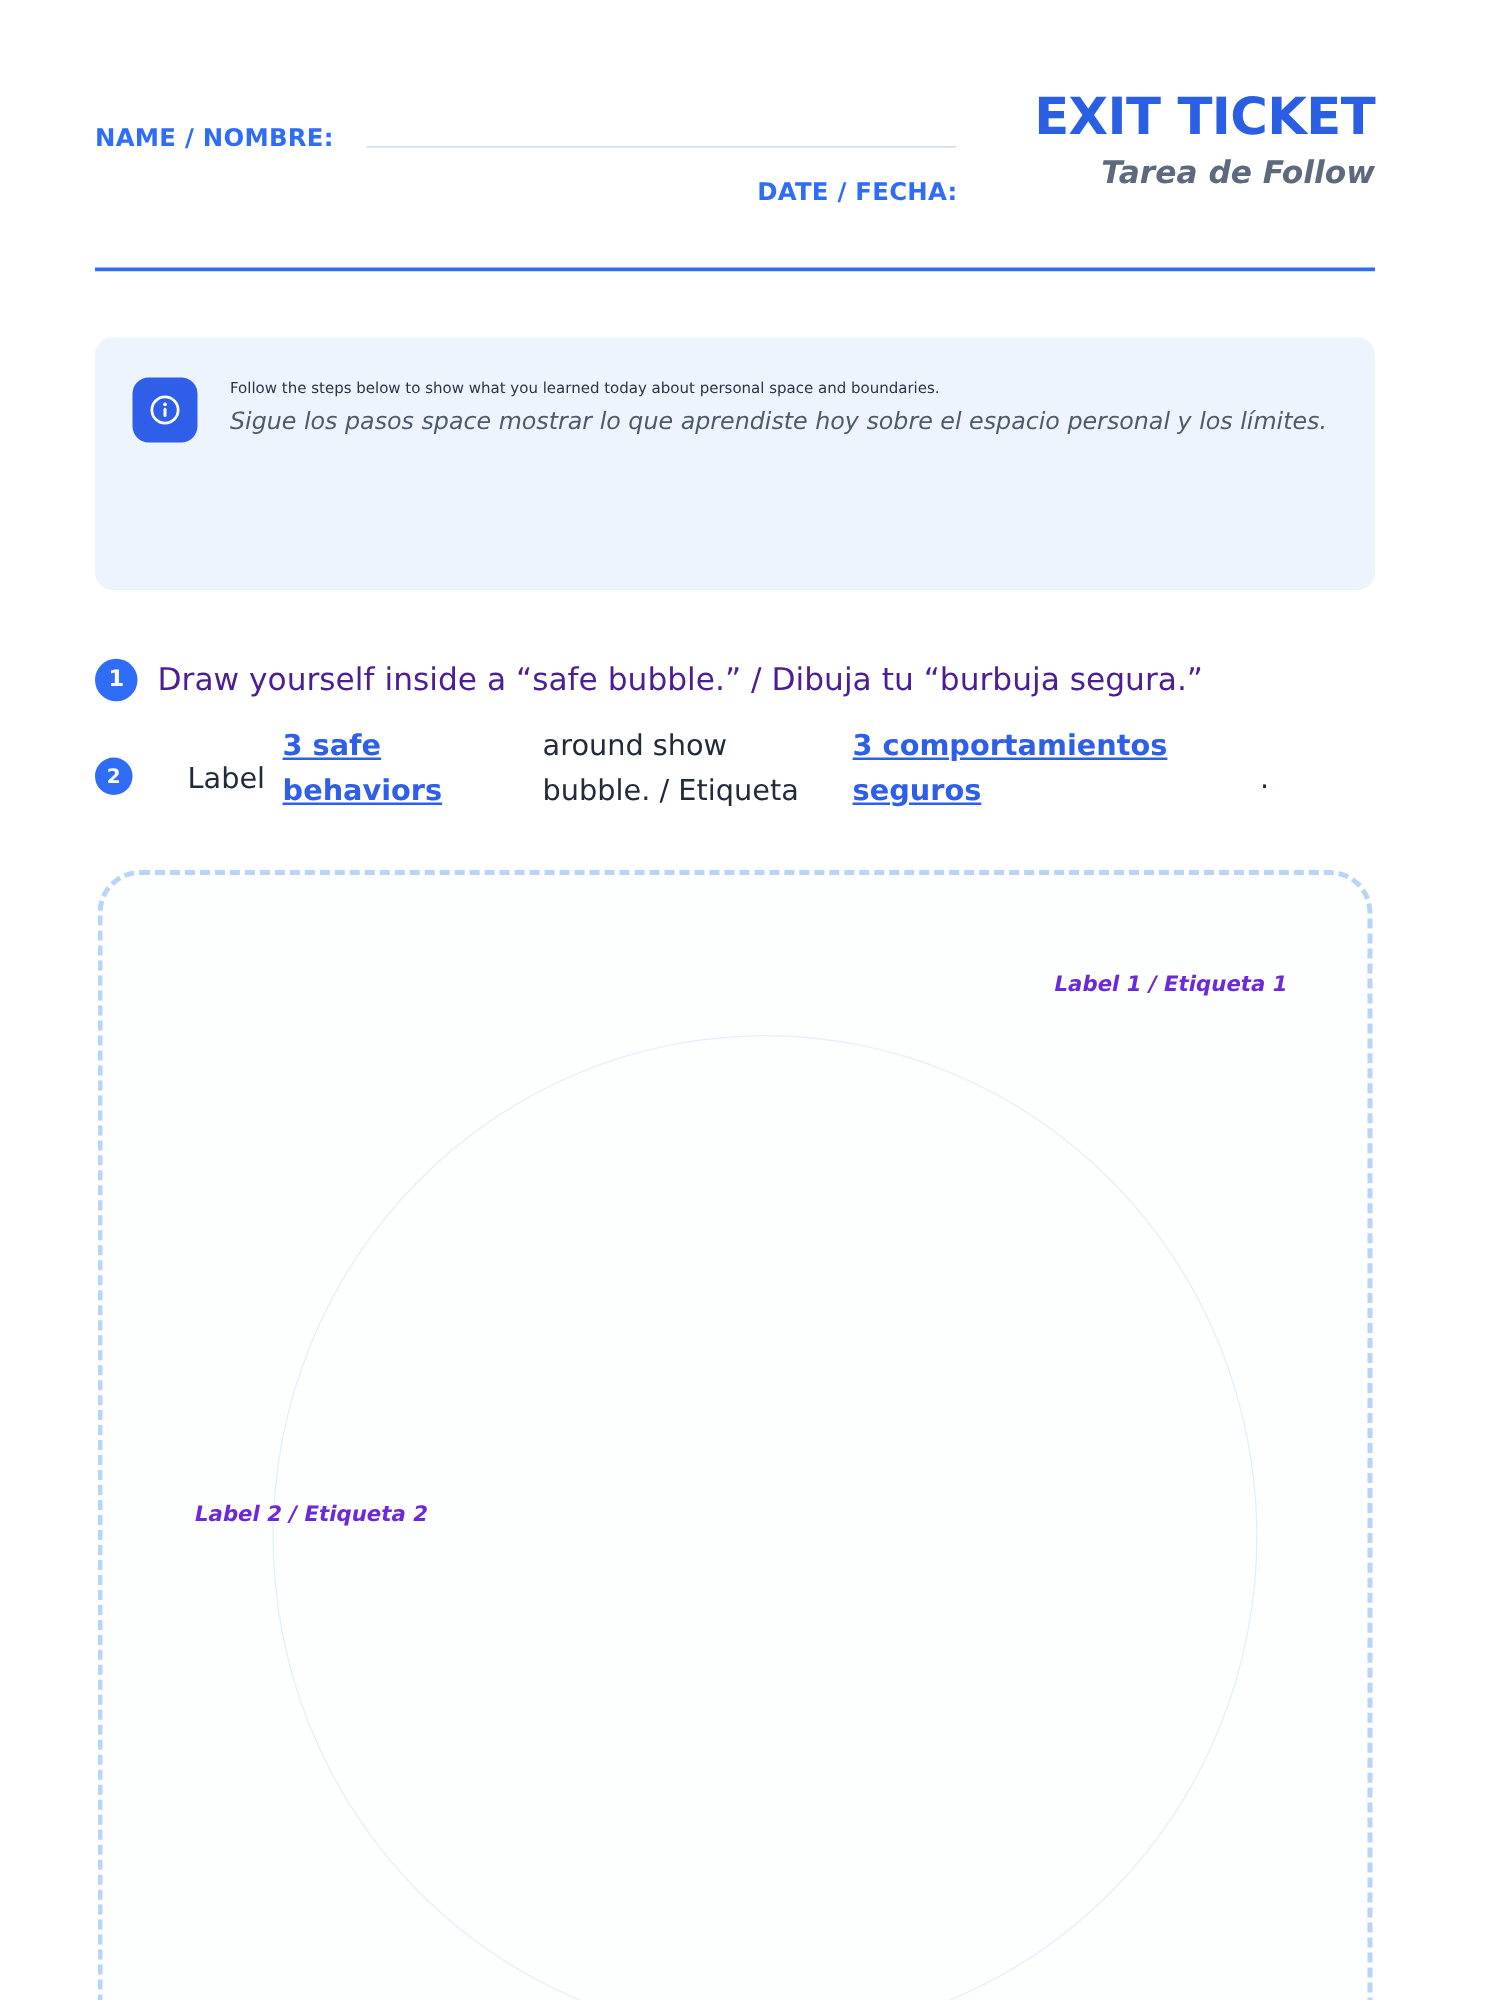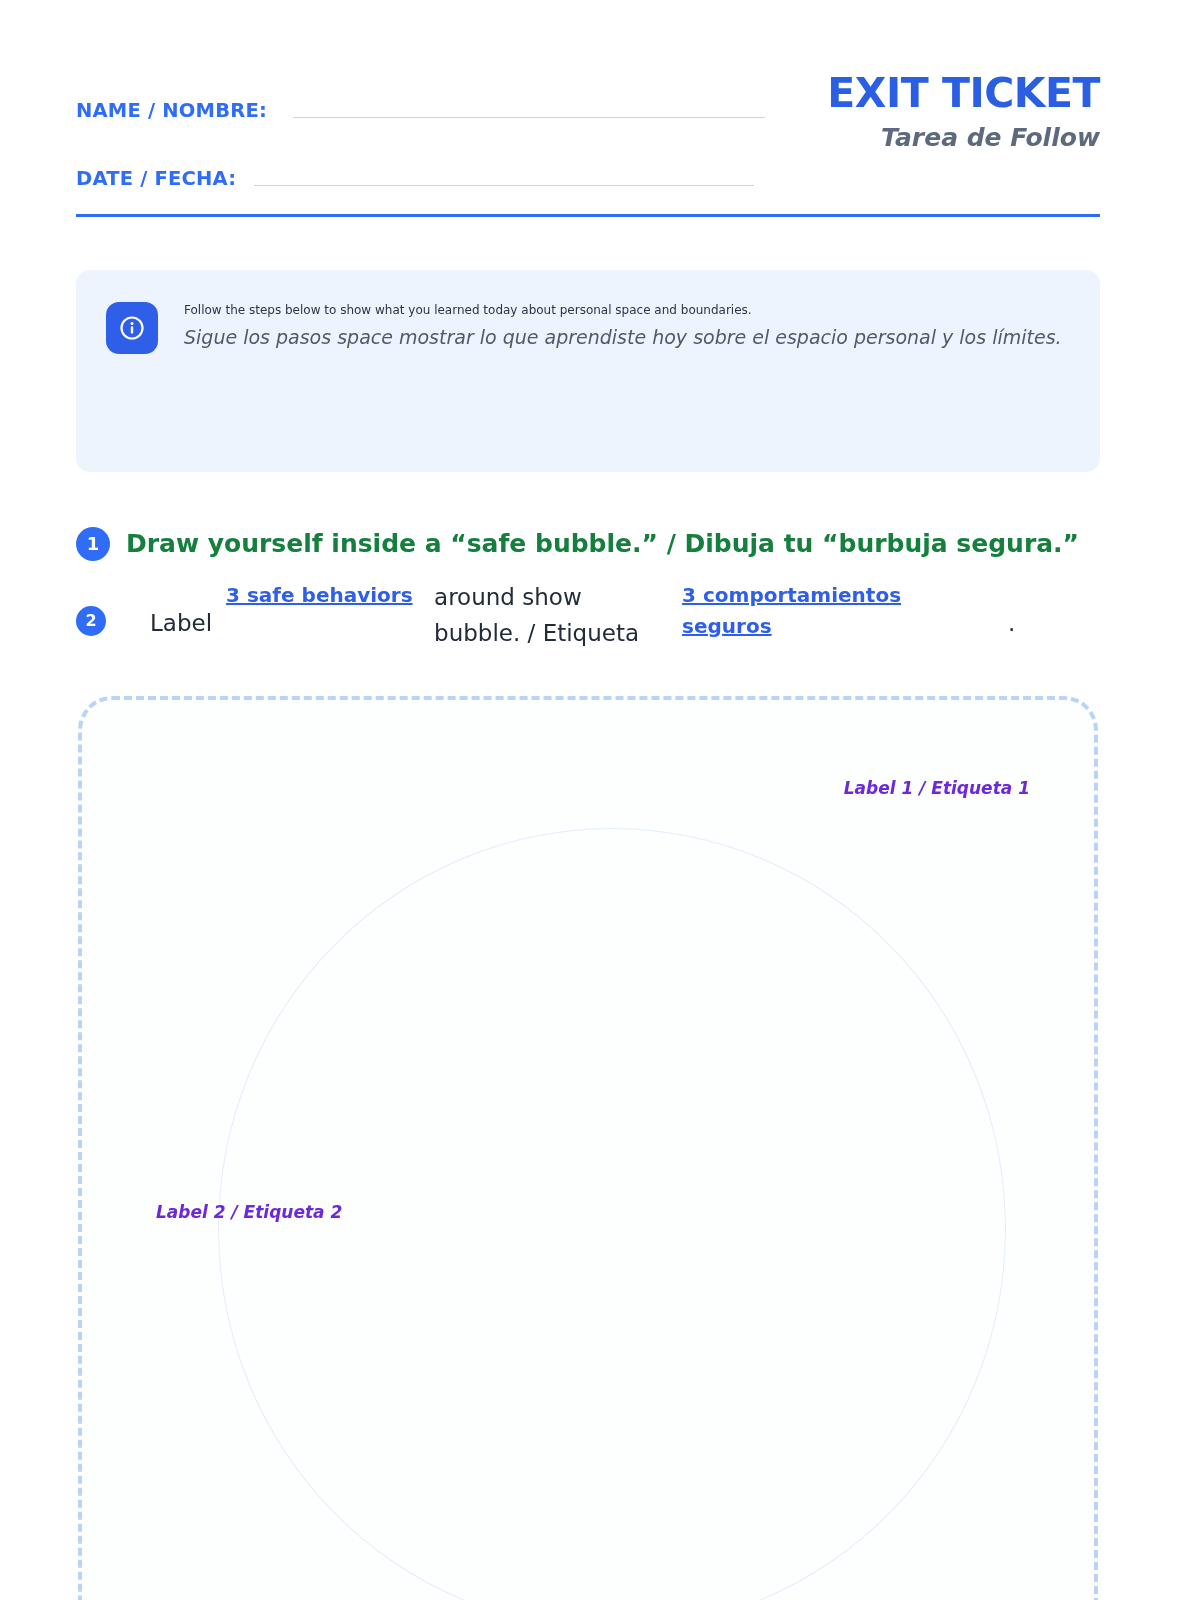--- a/index.html
+++ b/index.html
@@ -35,21 +35,21 @@
   .hdr-fields {
     position: absolute;
     left: 0; top: 0;
     width: 690px;
   }
   .field-row {
     display: flex;
     align-items: flex-end;
     height: 46px;
   }
-  .field-row.second { margin-top: 22px; }
+  .field-row.second { margin-top: 22px; flex-direction: column; }
   .field-label {
     font-family: "DejaVu Sans", sans-serif;
     font-weight: bold;
     font-size: 19.5px;
     letter-spacing: 0.2px;
     color: #2f6df6;
     white-space: nowrap;
     line-height: 1;
     padding-bottom: 2px;
   }
@@ -164,22 +164,22 @@
     font-weight: bold;
     display: flex;
     align-items: center;
     justify-content: center;
     line-height: 1;
   }
   .step-2 .badge { width: 30px; height: 30px; font-size: 16px; margin-top: 26px; }
   .step-1-text {
     margin-left: 16px;
     font-size: 25px;
-    font-weight: bold;
-    color: #15803d;
+    font-weight: normal;
+    color: #4c1d95;
     white-space: nowrap;
     line-height: 1.2;
   }
 
   .step2-line {
     margin-left: 12px;
     display: flex;
     align-items: flex-start;
     font-size: 23px;
     line-height: 1.55;
@@ -191,21 +191,21 @@
     font-size: 23px;
     color: #222b39;
     margin-top: 26px;
     white-space: nowrap;
     margin-left: 32px;
   }
   .s2-link {
     color: #2f5fe8;
     text-decoration: underline;
     font-weight: bold;
-    font-size: 20px;
+    font-size: 23px;
     line-height: 1.55;
     display: inline-block;
     margin-left: 14px;
   }
   .s2-col-a { width: 194px; }
   .s2-mid {
     display: inline-block;
     width: 232px;
     margin-left: 14px;
     font-size: 23px;

